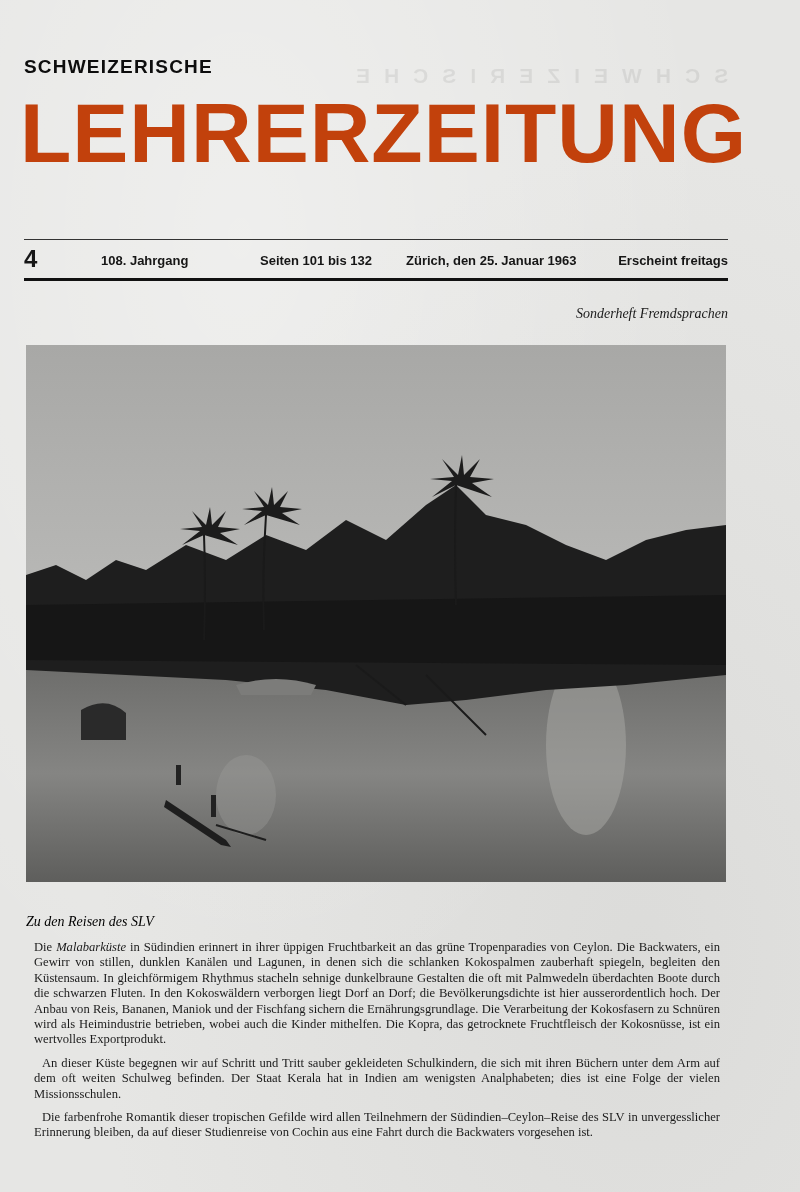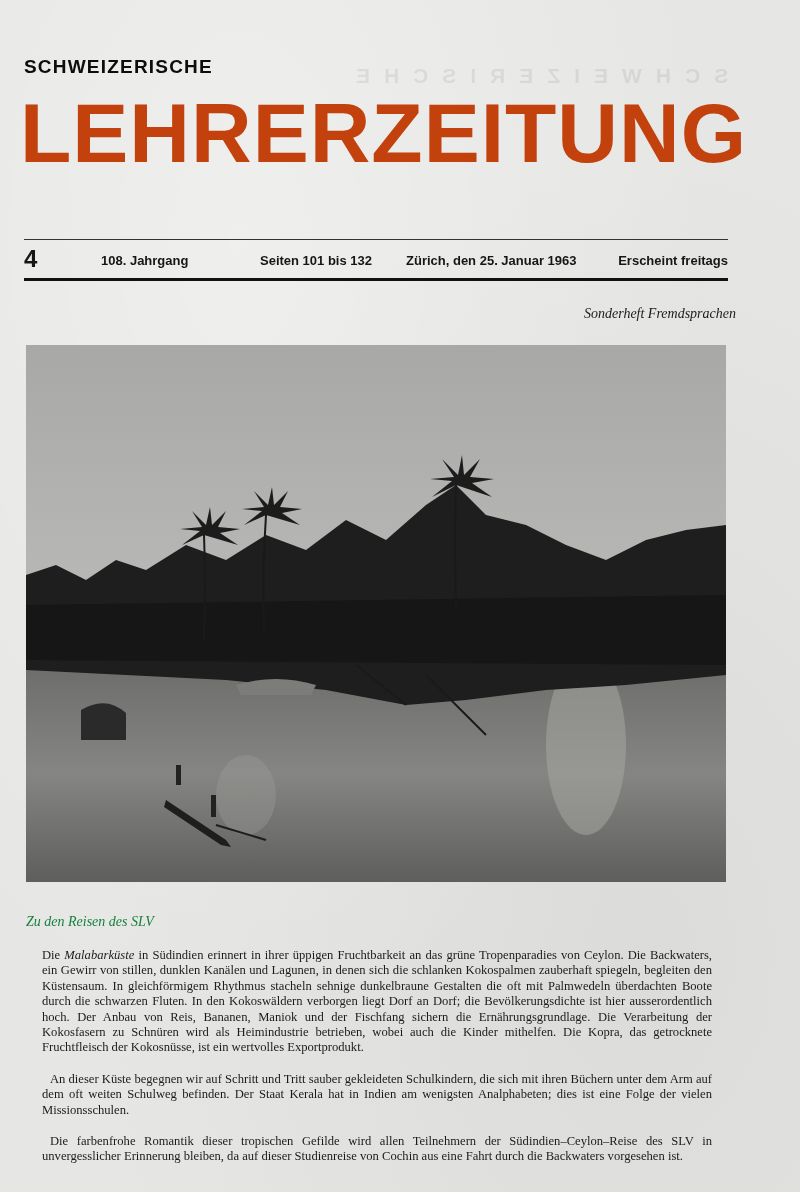--- a/index.html
+++ b/index.html
@@ -29,38 +29,38 @@
       font-family: "Liberation Sans", sans-serif; font-weight: bold;
       font-size: 15.5px; letter-spacing: 2.2px; color: #111;
     }
     .rule-thin { position: absolute; left: 24px; width: 704px; top: 239px; height: 1px; background: #333; }
     .rule-thick { position: absolute; left: 24px; width: 704px; top: 278px; height: 3px; background: #111; }
     .issue-bar { position: absolute; left: 24px; top: 245px; width: 704px; height: 30px;
       font-family: "Liberation Sans", sans-serif; color: #161616; }
     .issue-num { position: absolute; left: 0; top: 0; font-weight: bold; font-size: 24px; }
     .issue-item { position: absolute; top: 8px; font-size: 13px; font-weight: bold; }
     .sonder {
-      position: absolute; right: 64px; top: 306px;
+      position: absolute; right: 72px; top: 306px;
       font-family: "Liberation Serif", serif; font-style: italic; font-size: 14px; color: #1a1a1a;
     }
     .photo {
       position: absolute; left: 26px; top: 345px; width: 700px; height: 537px; overflow: hidden;
       background: linear-gradient(to bottom, #b9b9b7 0%, #a9a9a7 40%, #8d8d8b 60%, #6a6a68 100%);
     }
     .photo svg { display: block; }
     .caption-title {
       position: absolute; left: 26px; top: 914px;
-      font-family: "Liberation Serif", serif; font-style: italic; font-size: 14px; color: #15803d;
+      font-family: "Liberation Serif", serif; font-style: italic; font-size: 14px; color: #000000;
     }
     .body-text {
       position: absolute; left: 26px; top: 932px; width: 702px;
       font-family: "Liberation Serif", serif; font-size: 12.6px; line-height: 15.4px;
       color: #1b1b1b; text-align: justify;
     }
-    .body-text p { margin: 16px; text-indent: 0; }
+    .body-text p { margin: 8px; text-indent: 0; }
     .body-text p.indent { text-indent: 8px; }
     .credit-line { display: flex; justify-content: space-between; }
     .ghost {
       position: absolute; right: 72px; top: 64px;
       font-family: "Liberation Sans", sans-serif; font-weight: bold; font-size: 21px;
       letter-spacing: 14px; color: rgba(0,0,0,0.07); transform: scaleX(-1);
     }
   </style>
 </head>
 <body>

